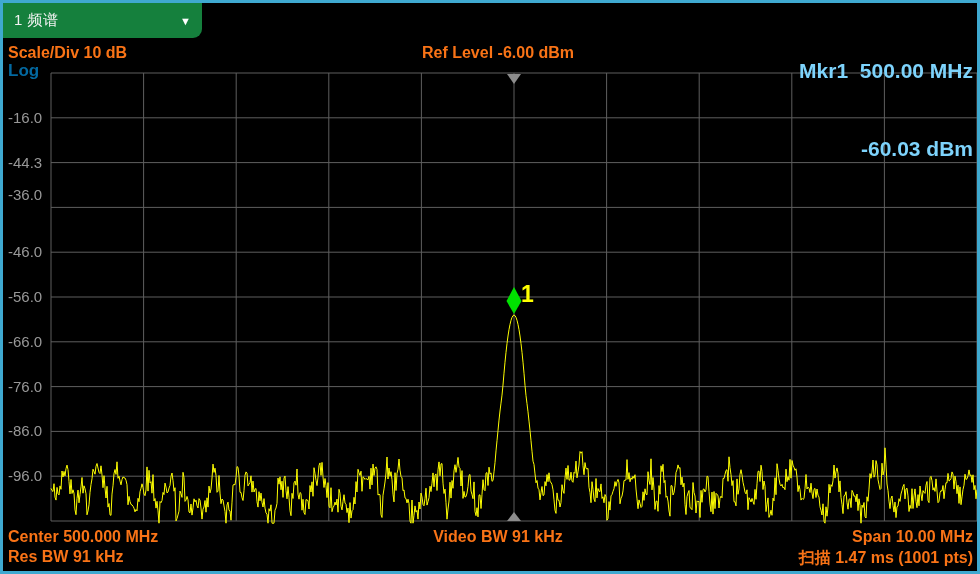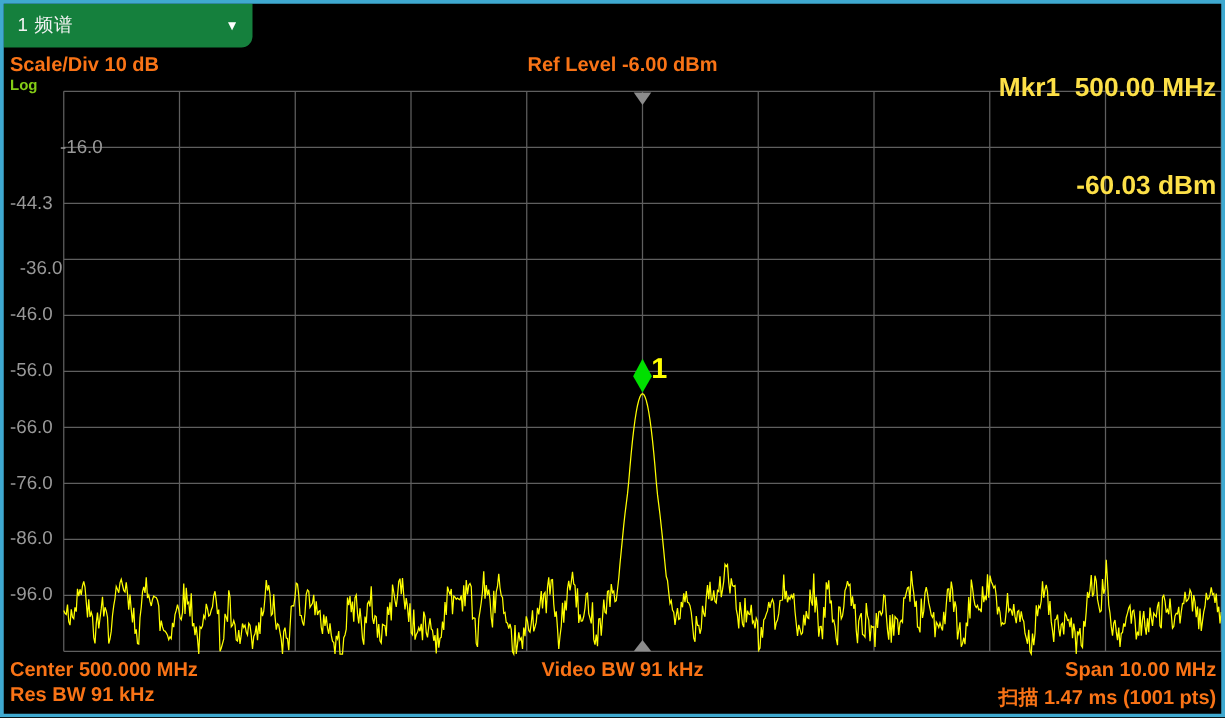--- a/index.html
+++ b/index.html
@@ -14,34 +14,34 @@
     position:absolute;left:3px;top:3px;width:199px;height:35px;
     background:#15803d;border-radius:0 0 9px 0;z-index:5;
     display:flex;align-items:center;cursor:pointer;
   }
   .dropdown .dd-label{color:#f2f2f2;font-size:15px;padding-left:11px;letter-spacing:.5px;}
   .dropdown .dd-arrow{position:absolute;right:11px;top:50%;transform:translateY(-50%);
     color:#ffffff;font-size:11px;}
 
   .mkr-readout{
     position:absolute;right:7px;top:6px;text-align:right;z-index:4;
-    color:#fde047;font-weight:bold;font-size:21px;line-height:26px;white-space:pre;
+    color:#7dd3fc;font-weight:bold;font-size:21px;line-height:26px;white-space:pre;
   }
 
   .lbl{position:absolute;color:#f97316;font-weight:bold;font-size:16px;z-index:3;white-space:pre;}
   .lbl-center{left:16px;right:0;text-align:center;}
   .lbl-right{right:7px;text-align:right;}
 
-  .log-label{position:absolute;left:8px;top:61px;color:#84cc16;font-weight:bold;font-size:12px;z-index:3;}
+  .log-label{position:absolute;left:8px;top:61px;color:#0369a1;font-weight:bold;font-size:17px;z-index:3;}
 
   .ytick{position:absolute;left:8px;width:42px;height:18px;line-height:18px;
     color:#989898;font-size:15px;z-index:3;}
-  .ytick:nth-of-type(1){top:109px;margin-left:40px;}
+  .ytick:nth-of-type(1){top:109px;}
   .ytick:nth-of-type(2){top:154px;}
-  .ytick:nth-of-type(3){top:206px;text-align:right;}
+  .ytick:nth-of-type(3){top:186px;}
   .ytick:nth-of-type(4){top:243px;}
   .ytick:nth-of-type(5){top:288px;}
   .ytick:nth-of-type(6){top:333px;}
   .ytick:nth-of-type(7){top:378px;}
   .ytick:nth-of-type(8){top:422px;}
   .ytick:nth-of-type(9){top:467px;}
 
   .marker-num{
     position:absolute;left:521px;top:281px;color:#ffff00;
     font-weight:bold;font-size:23px;z-index:6;

